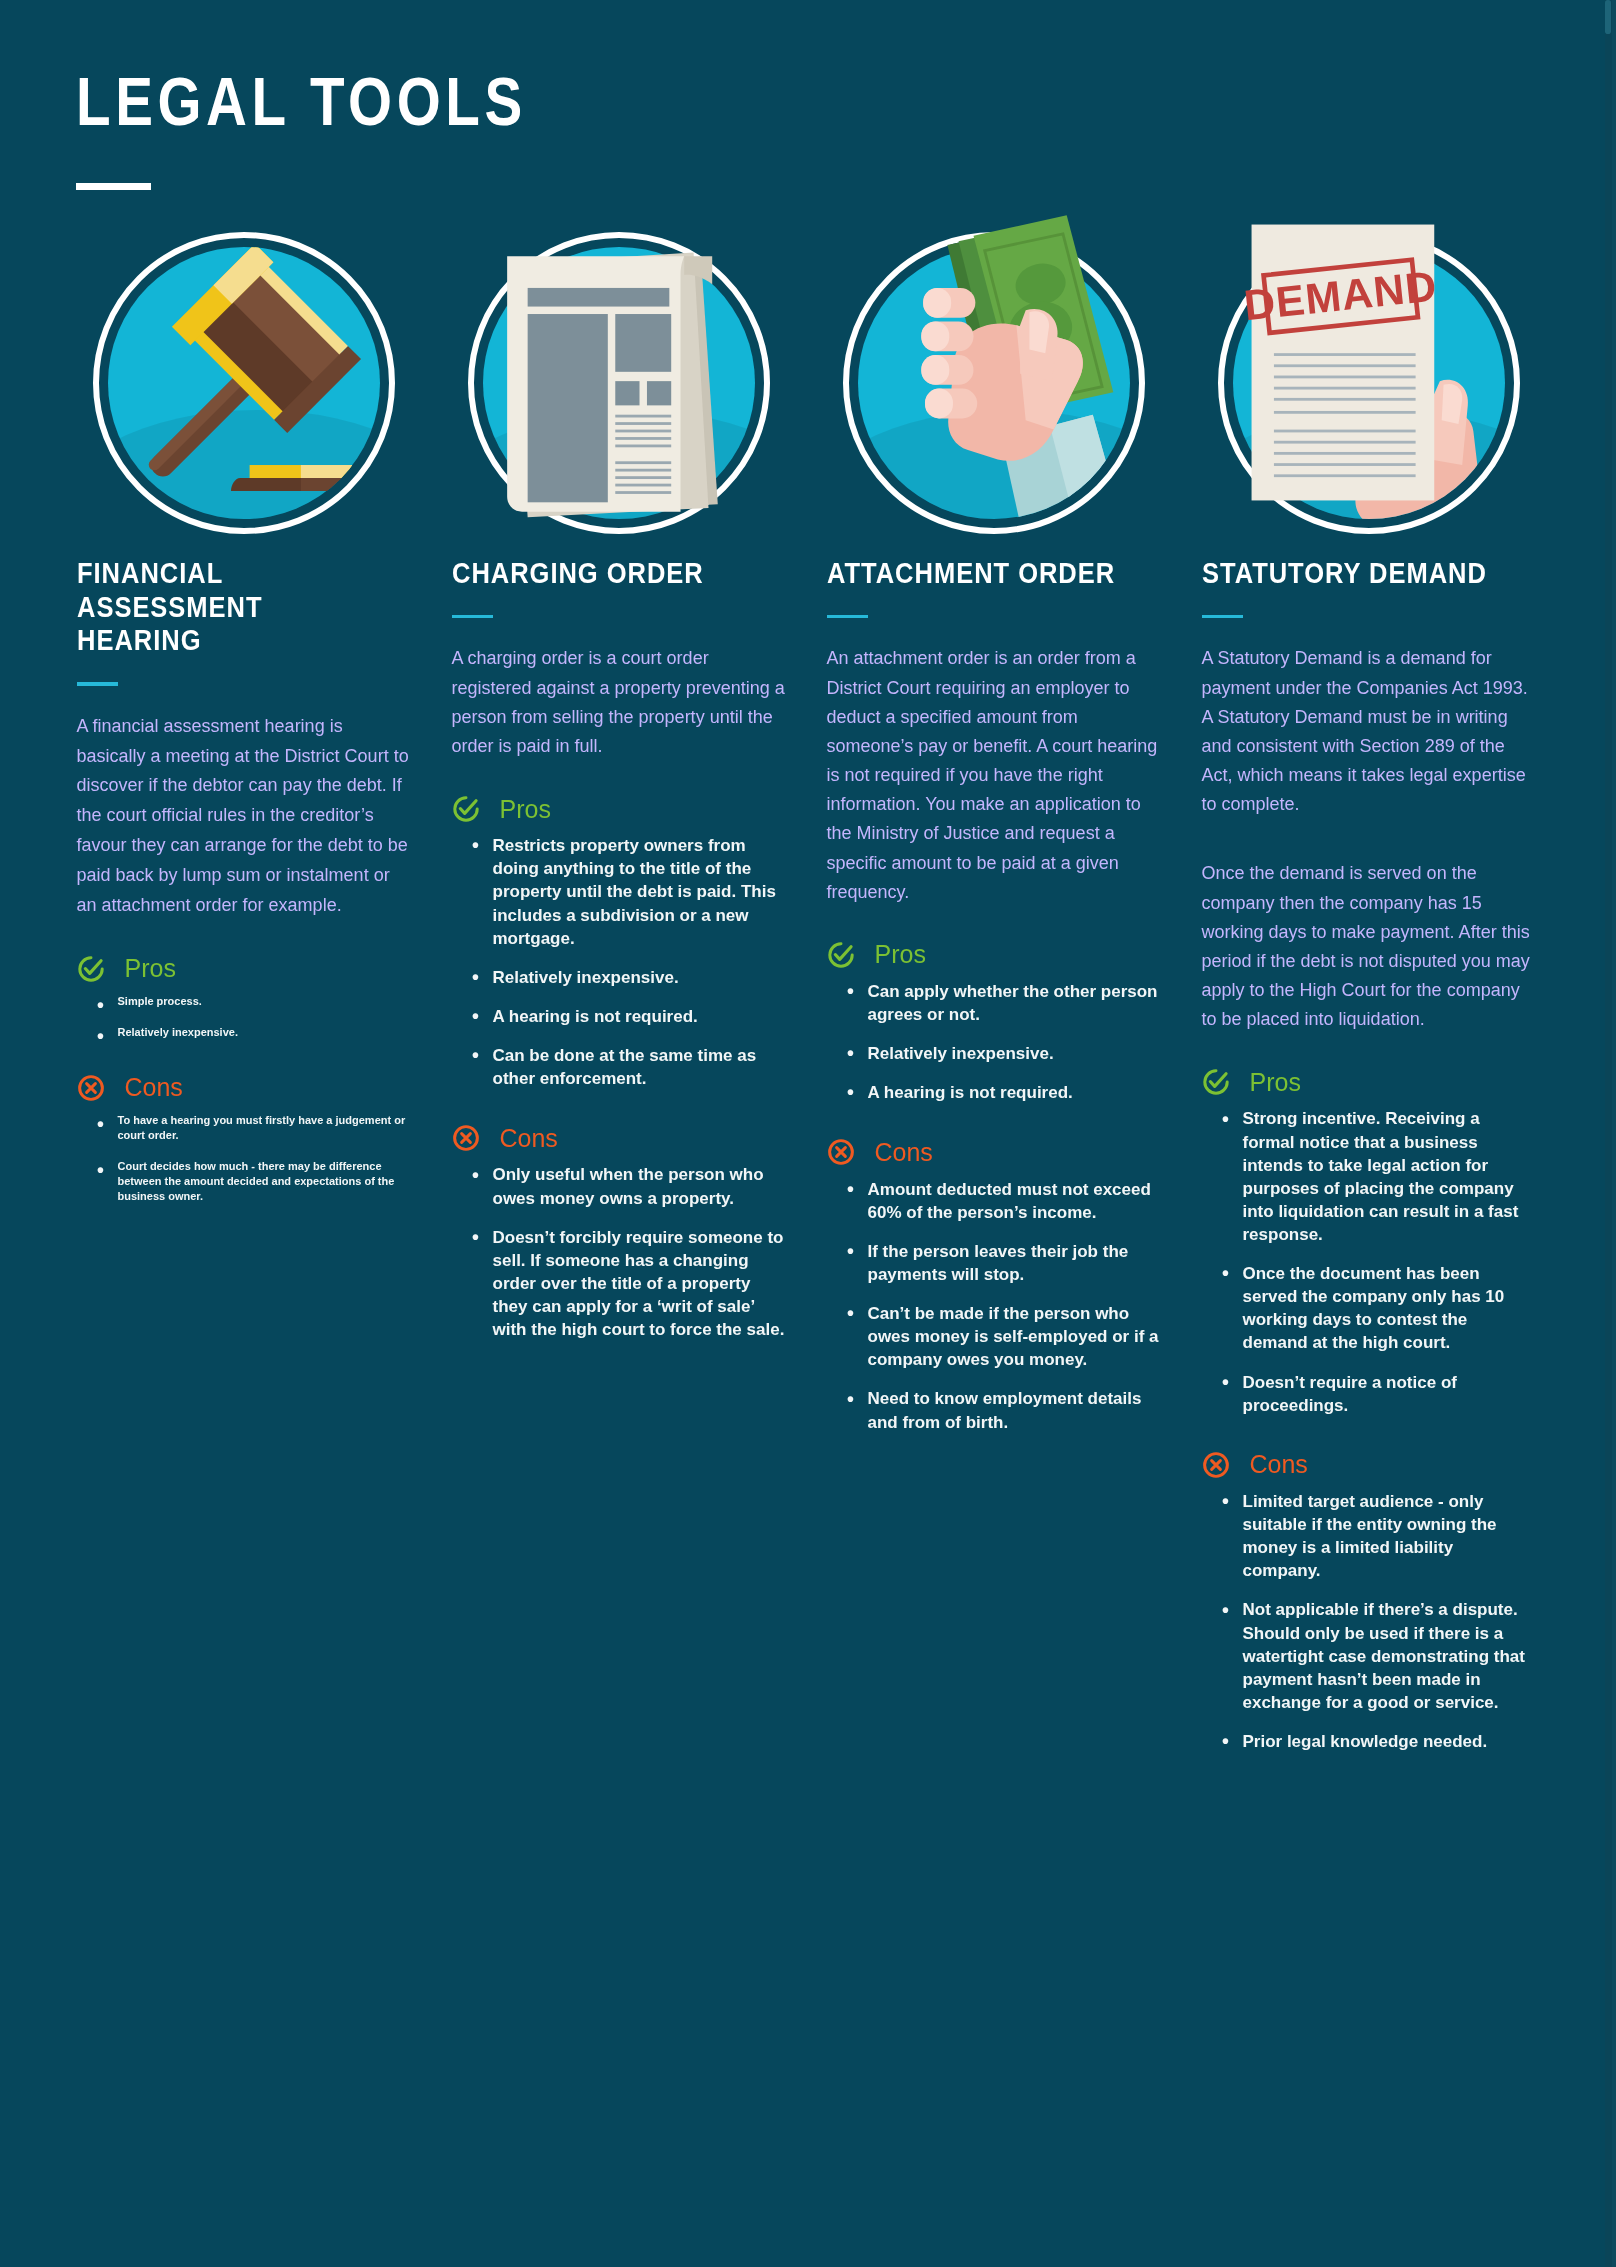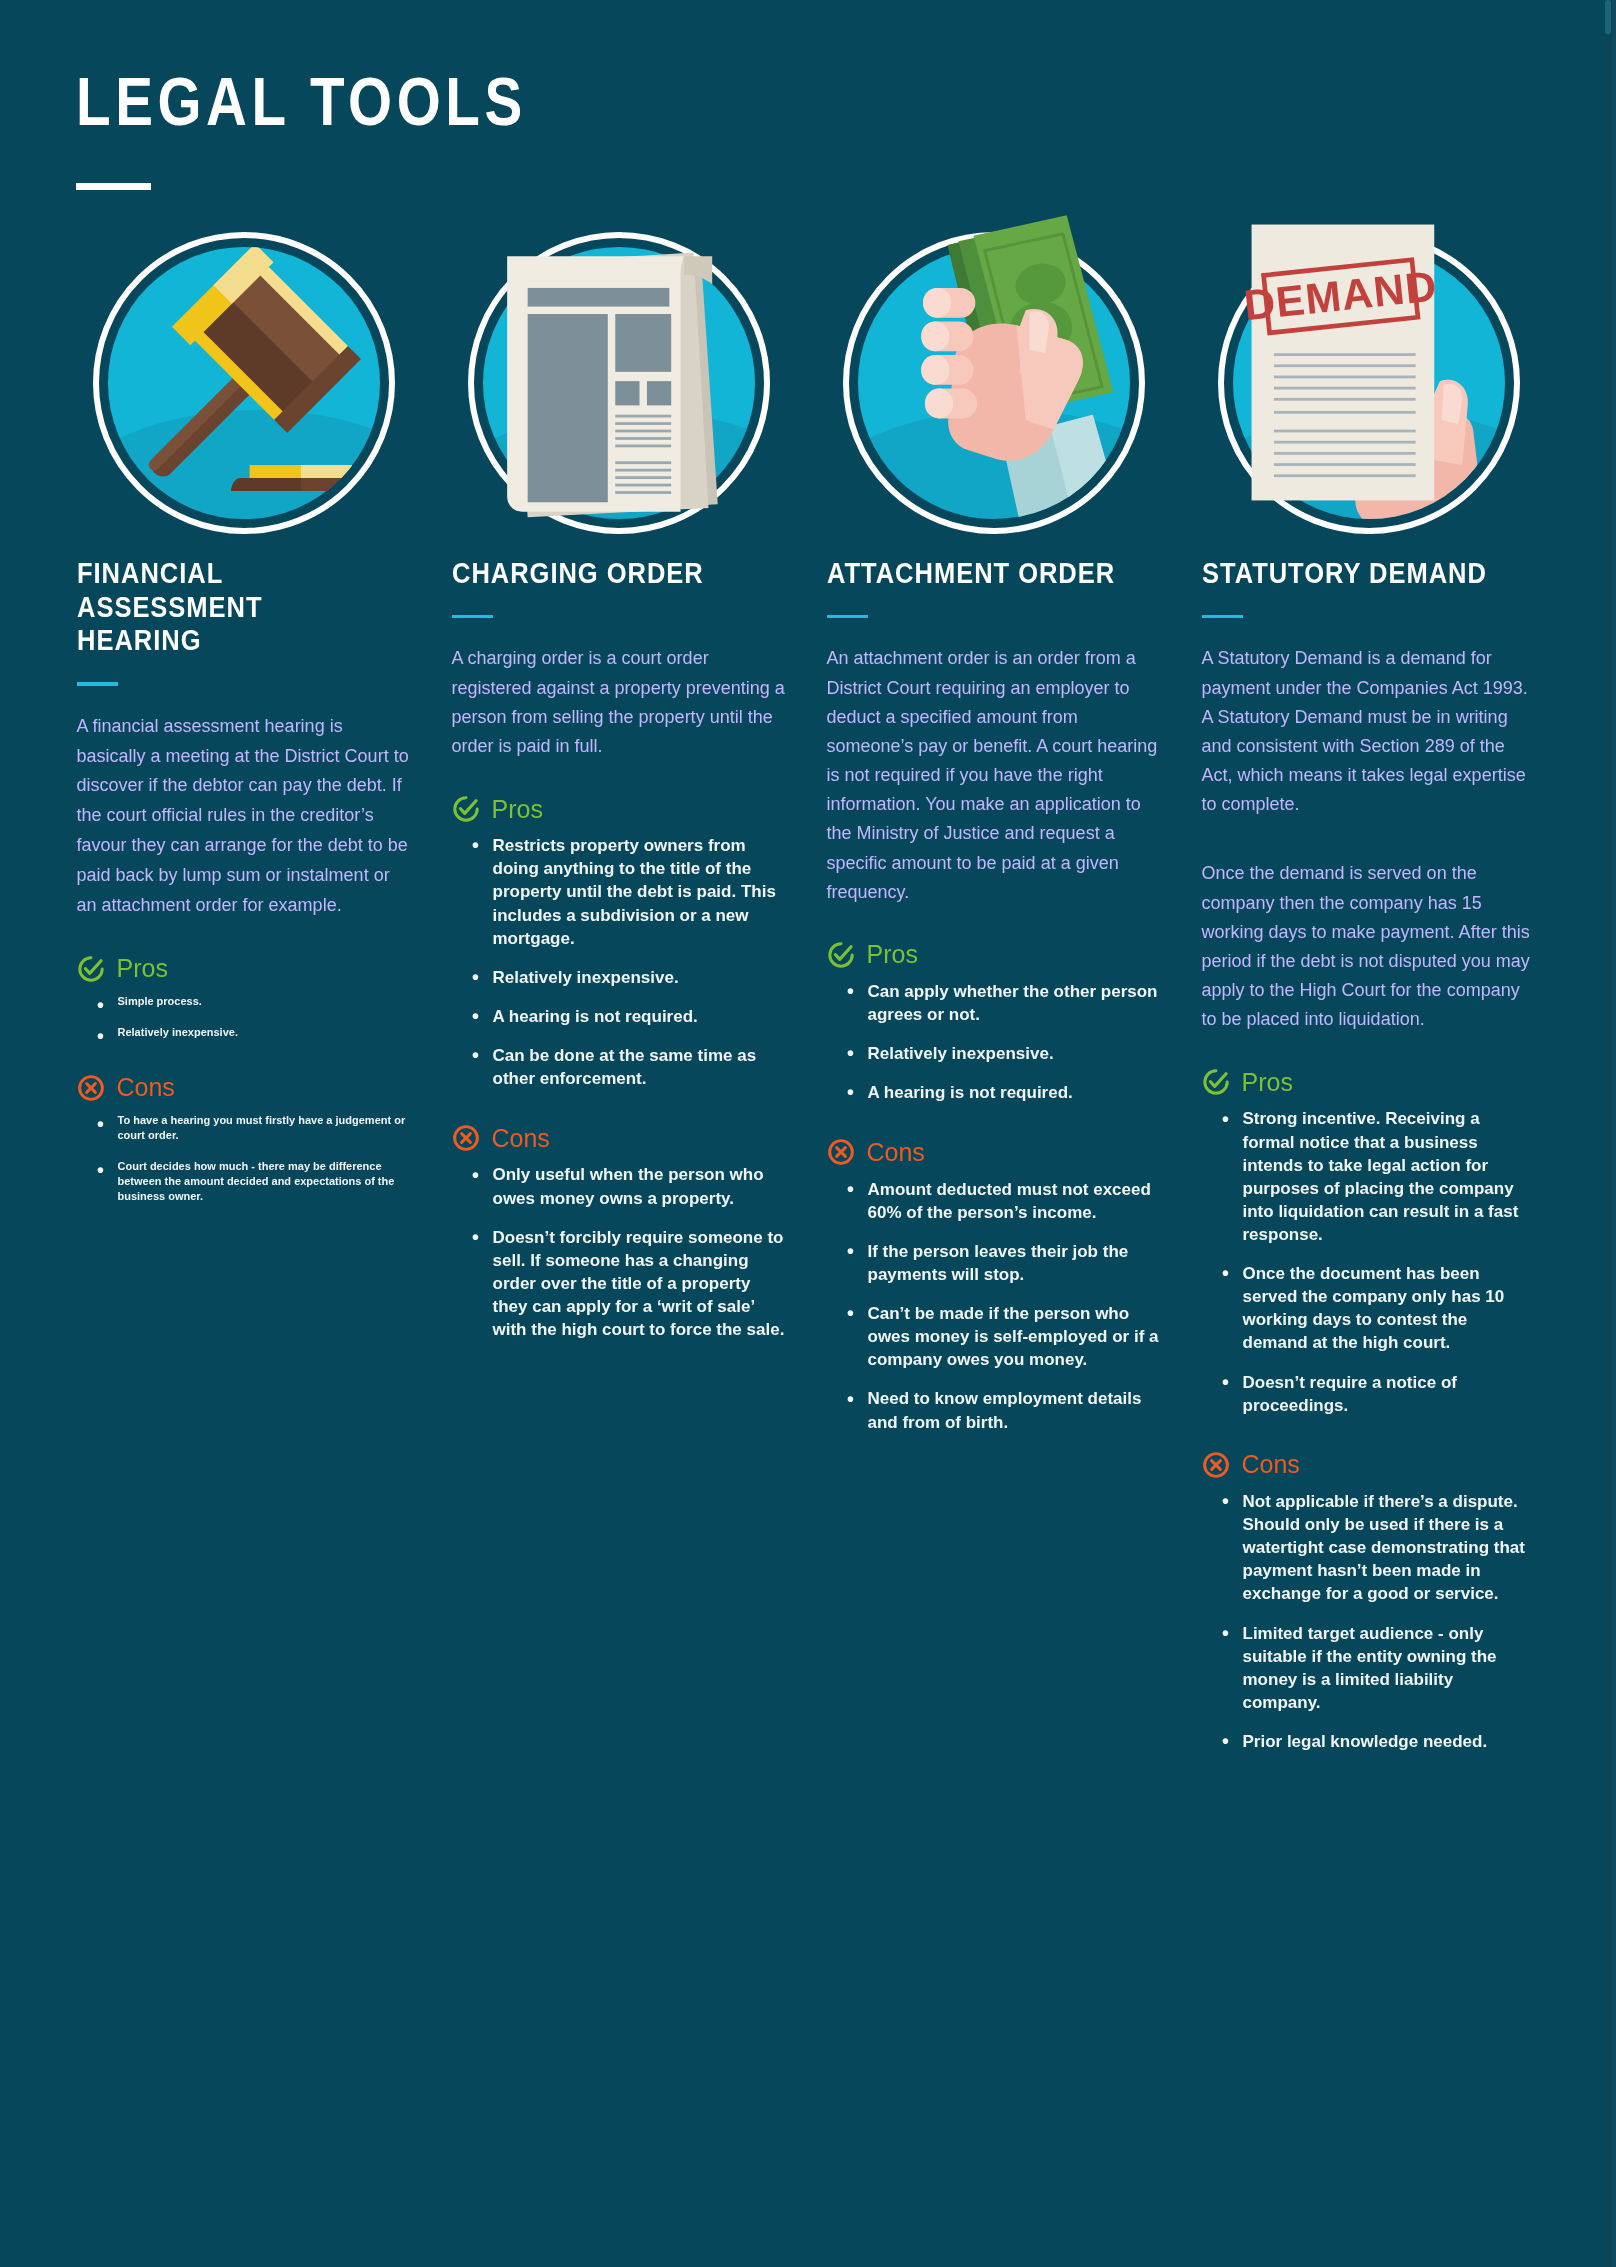--- a/index.html
+++ b/index.html
@@ -144,21 +144,21 @@
     font-size: 18px;
     line-height: 1.62;
     color: #c4b5fd;
   }
   .intro p + p { margin-top: 40px; }
 
   
   .pc-head {
     display: flex;
     align-items: center;
-    gap: 12px;
+    gap: 20px;
     margin: 34px 0 11.2px 0;
   }
   .pc-head .label {
     font-size: 25px;
     font-weight: 400;
     line-height: 1;
   }
   .pc-head.pros .label { color: #7cc133; }
   .pc-head.cons .label { color: #ef5a21; }
   .pc-icon { width: 28px; height: 28px; display: block; }
@@ -519,21 +519,21 @@
       </ul>
 
       <div class="pc-head cons">
         <svg class="pc-icon" viewBox="0 0 32 32">
           <circle cx="16" cy="16" r="13" fill="none" stroke="#ef5a21" stroke-width="3.4"></circle>
           <path d="M11 11 L21 21 M21 11 L11 21" stroke="#ef5a21" stroke-width="3.4" stroke-linecap="round"></path>
         </svg>
         <span class="label">Cons</span>
       </div>
       <ul class="pc-list">
+        <li>Limited target audience - only suitable if the entity owning the money is a limited liability company.</li>
         <li>Not applicable if there’s a dispute. Should only be used if there is a watertight case demonstrating that payment hasn’t been made in exchange for a good or service.</li>
-        <li>Limited target audience - only suitable if the entity owning the money is a limited liability company.</li>
         <li>Prior legal knowledge needed.</li>
       </ul>
     </div>
 
   </div>
 </div>
 
 
 </body></html>

